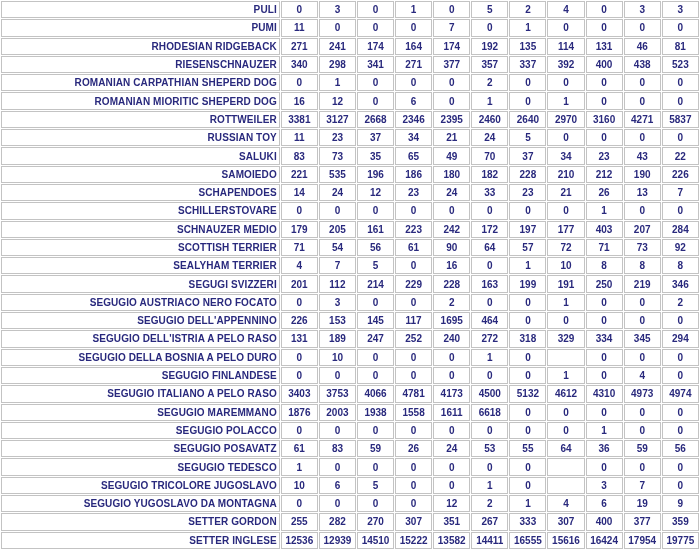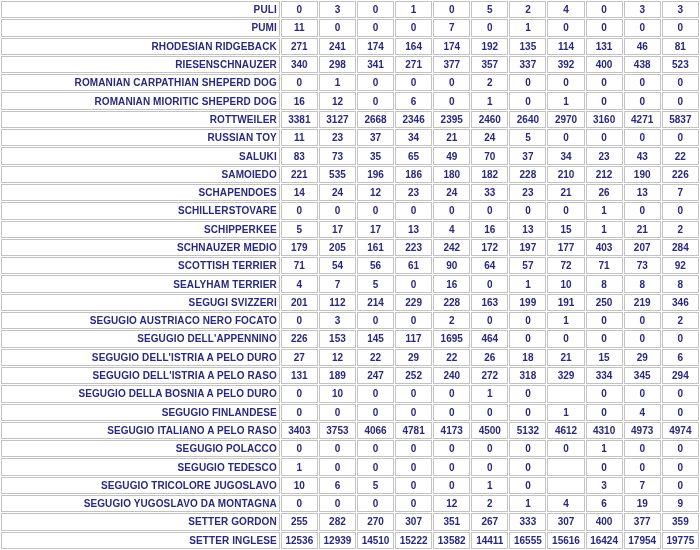--- a/index.html
+++ b/index.html
@@ -223,34 +223,20 @@
         <td class="val">0</td>
         <td class="val">0</td>
         <td class="val">0</td>
         <td class="val">0</td>
         <td class="val">0</td>
         <td class="val">1</td>
         <td class="val">0</td>
         <td class="val">0</td>
       </tr>
       <tr>
-        <td class="breed">SCHIPPERKEE</td>
-        <td class="val">5</td>
-        <td class="val">17</td>
-        <td class="val">17</td>
-        <td class="val">13</td>
-        <td class="val">4</td>
-        <td class="val">16</td>
-        <td class="val">13</td>
-        <td class="val">15</td>
-        <td class="val">1</td>
-        <td class="val">21</td>
-        <td class="val">2</td>
-      </tr>
-      <tr>
         <td class="breed">SCHNAUZER MEDIO</td>
         <td class="val">179</td>
         <td class="val">205</td>
         <td class="val">161</td>
         <td class="val">223</td>
         <td class="val">242</td>
         <td class="val">172</td>
         <td class="val">197</td>
         <td class="val">177</td>
         <td class="val">403</td>
@@ -321,34 +307,20 @@
         <td class="val">117</td>
         <td class="val">1695</td>
         <td class="val">464</td>
         <td class="val">0</td>
         <td class="val">0</td>
         <td class="val">0</td>
         <td class="val">0</td>
         <td class="val">0</td>
       </tr>
       <tr>
-        <td class="breed">SEGUGIO DELL'ISTRIA A PELO DURO</td>
-        <td class="val">27</td>
-        <td class="val">12</td>
-        <td class="val">22</td>
-        <td class="val">29</td>
-        <td class="val">22</td>
-        <td class="val">26</td>
-        <td class="val">18</td>
-        <td class="val">21</td>
-        <td class="val">15</td>
-        <td class="val">29</td>
-        <td class="val">6</td>
-      </tr>
-      <tr>
         <td class="breed">SEGUGIO DELL'ISTRIA A PELO RASO</td>
         <td class="val">131</td>
         <td class="val">189</td>
         <td class="val">247</td>
         <td class="val">252</td>
         <td class="val">240</td>
         <td class="val">272</td>
         <td class="val">318</td>
         <td class="val">329</td>
         <td class="val">334</td>
@@ -391,32 +363,60 @@
         <td class="val">4781</td>
         <td class="val">4173</td>
         <td class="val">4500</td>
         <td class="val">5132</td>
         <td class="val">4612</td>
         <td class="val">4310</td>
         <td class="val">4973</td>
         <td class="val">4974</td>
       </tr>
       <tr>
+        <td class="breed">SEGUGIO MAREMMANO</td>
+        <td class="val">1876</td>
+        <td class="val">2003</td>
+        <td class="val">1938</td>
+        <td class="val">1558</td>
+        <td class="val">1611</td>
+        <td class="val">6618</td>
+        <td class="val">0</td>
+        <td class="val">0</td>
+        <td class="val">0</td>
+        <td class="val">0</td>
+        <td class="val">0</td>
+      </tr>
+      <tr>
         <td class="breed">SEGUGIO POLACCO</td>
         <td class="val">0</td>
         <td class="val">0</td>
         <td class="val">0</td>
         <td class="val">0</td>
         <td class="val">0</td>
         <td class="val">0</td>
         <td class="val">0</td>
         <td class="val">0</td>
         <td class="val">1</td>
         <td class="val">0</td>
         <td class="val">0</td>
+      </tr>
+      <tr>
+        <td class="breed">SEGUGIO POSAVATZ</td>
+        <td class="val">61</td>
+        <td class="val">83</td>
+        <td class="val">59</td>
+        <td class="val">26</td>
+        <td class="val">24</td>
+        <td class="val">53</td>
+        <td class="val">55</td>
+        <td class="val">64</td>
+        <td class="val">36</td>
+        <td class="val">59</td>
+        <td class="val">56</td>
       </tr>
       <tr>
         <td class="breed">SEGUGIO TEDESCO</td>
         <td class="val">1</td>
         <td class="val">0</td>
         <td class="val">0</td>
         <td class="val">0</td>
         <td class="val">0</td>
         <td class="val">0</td>
         <td class="val">0</td>

